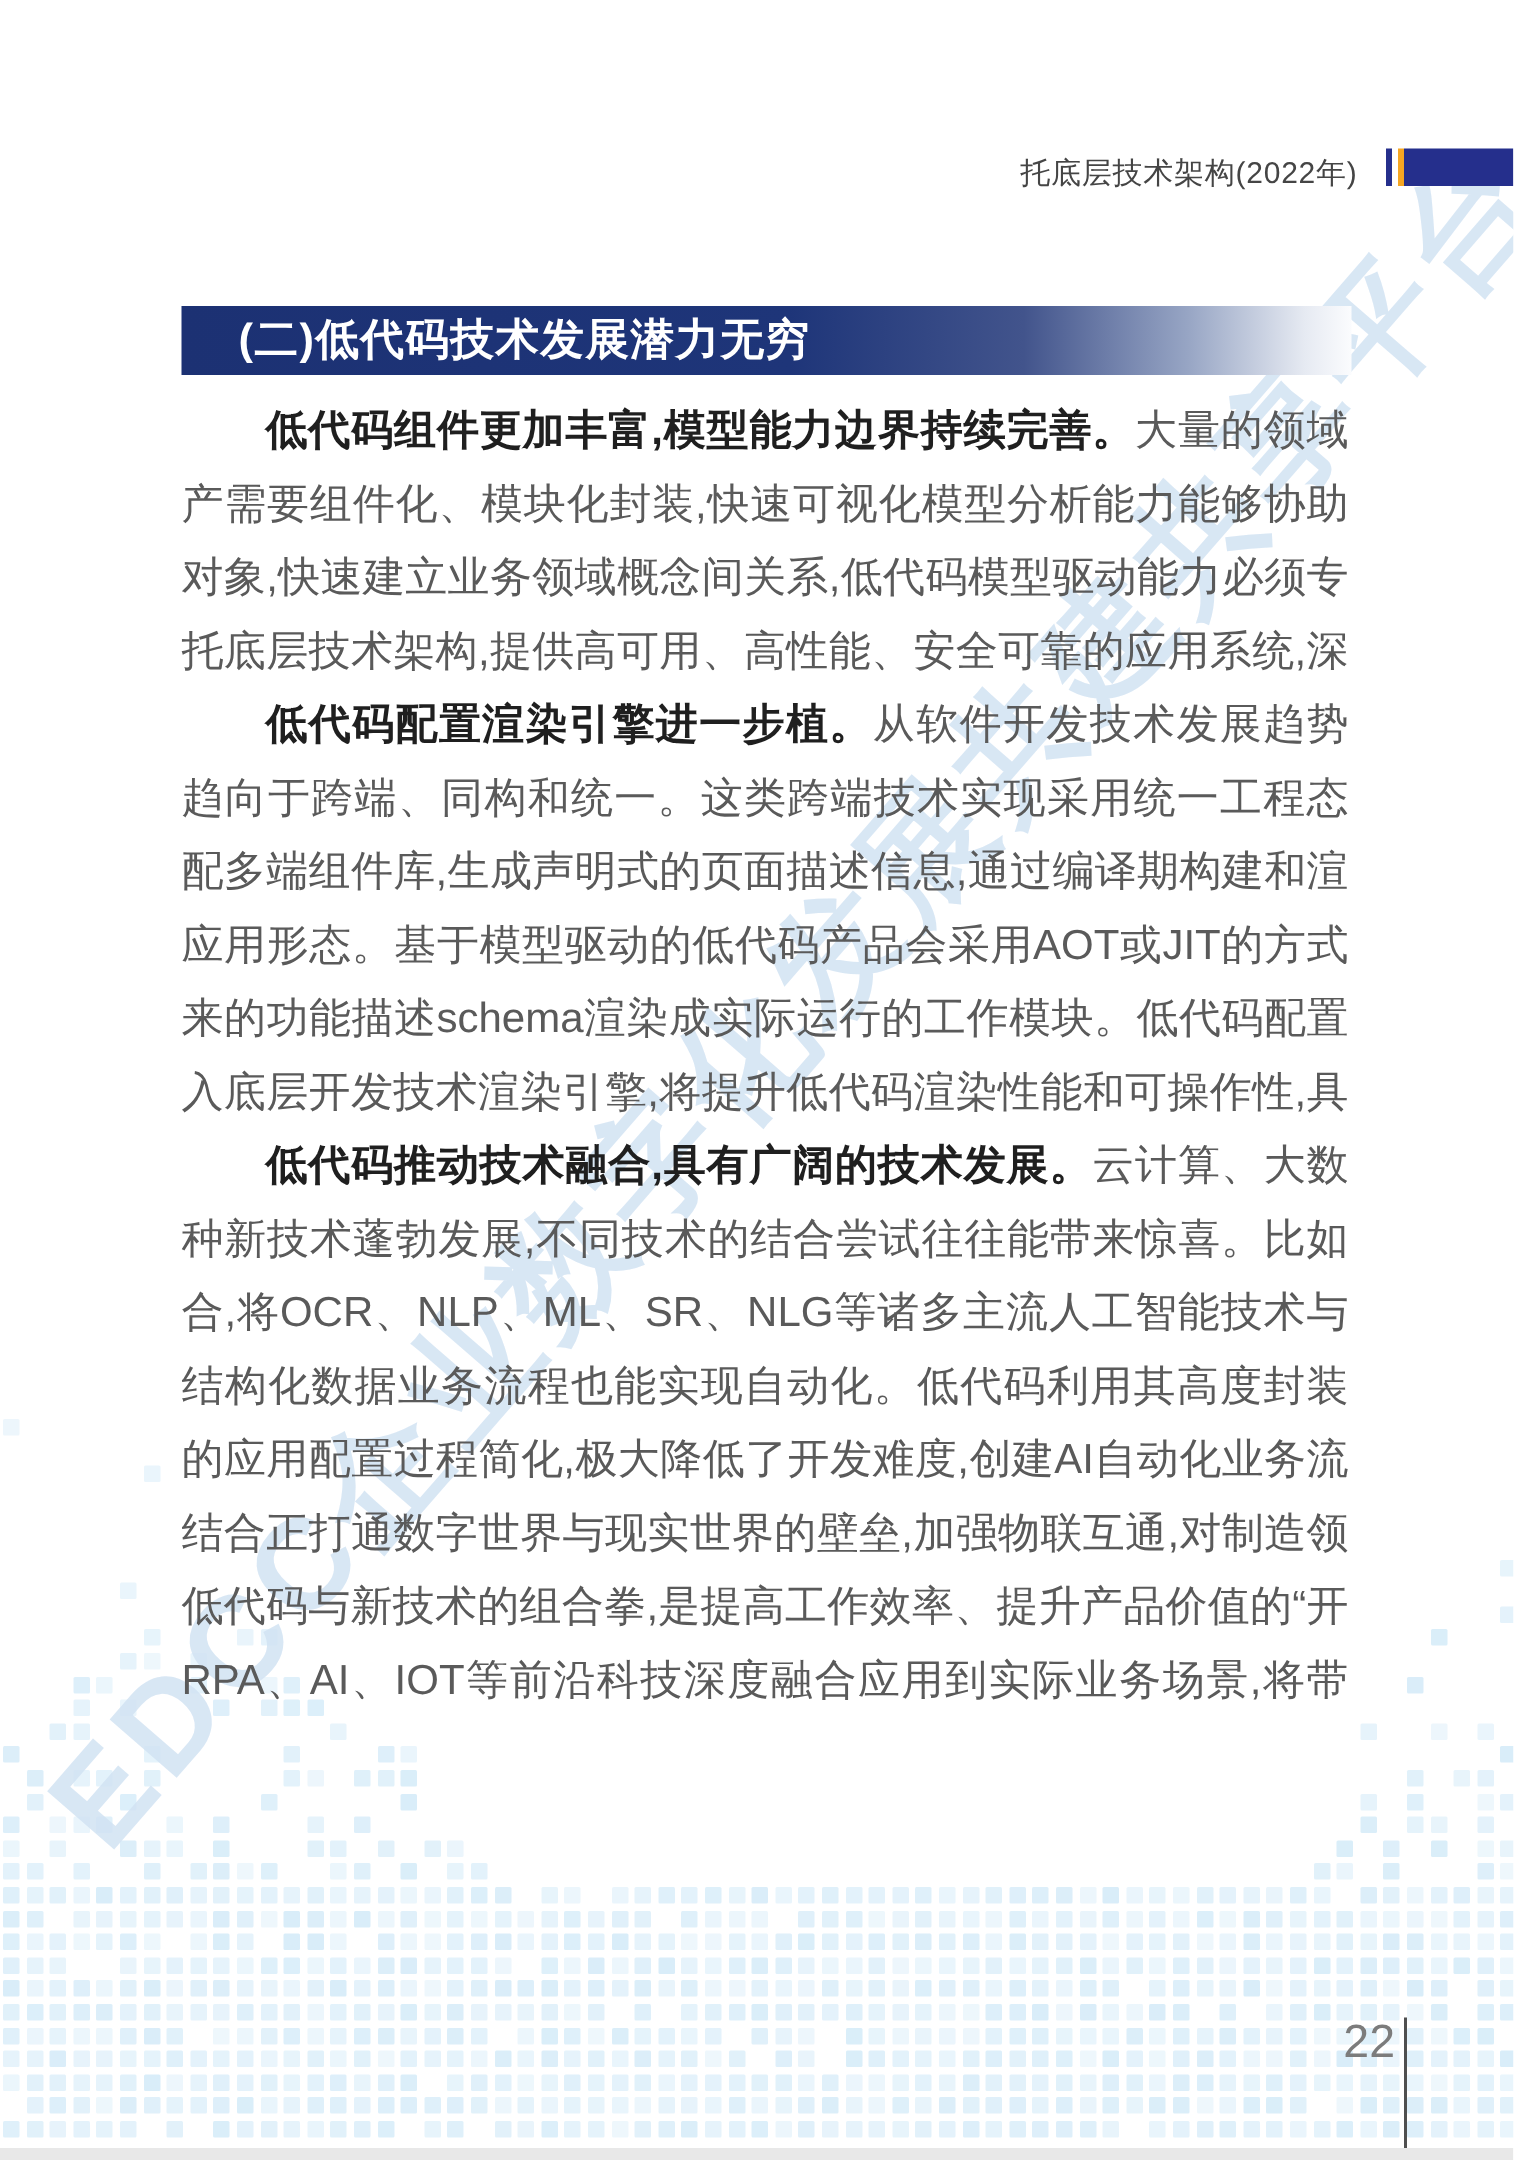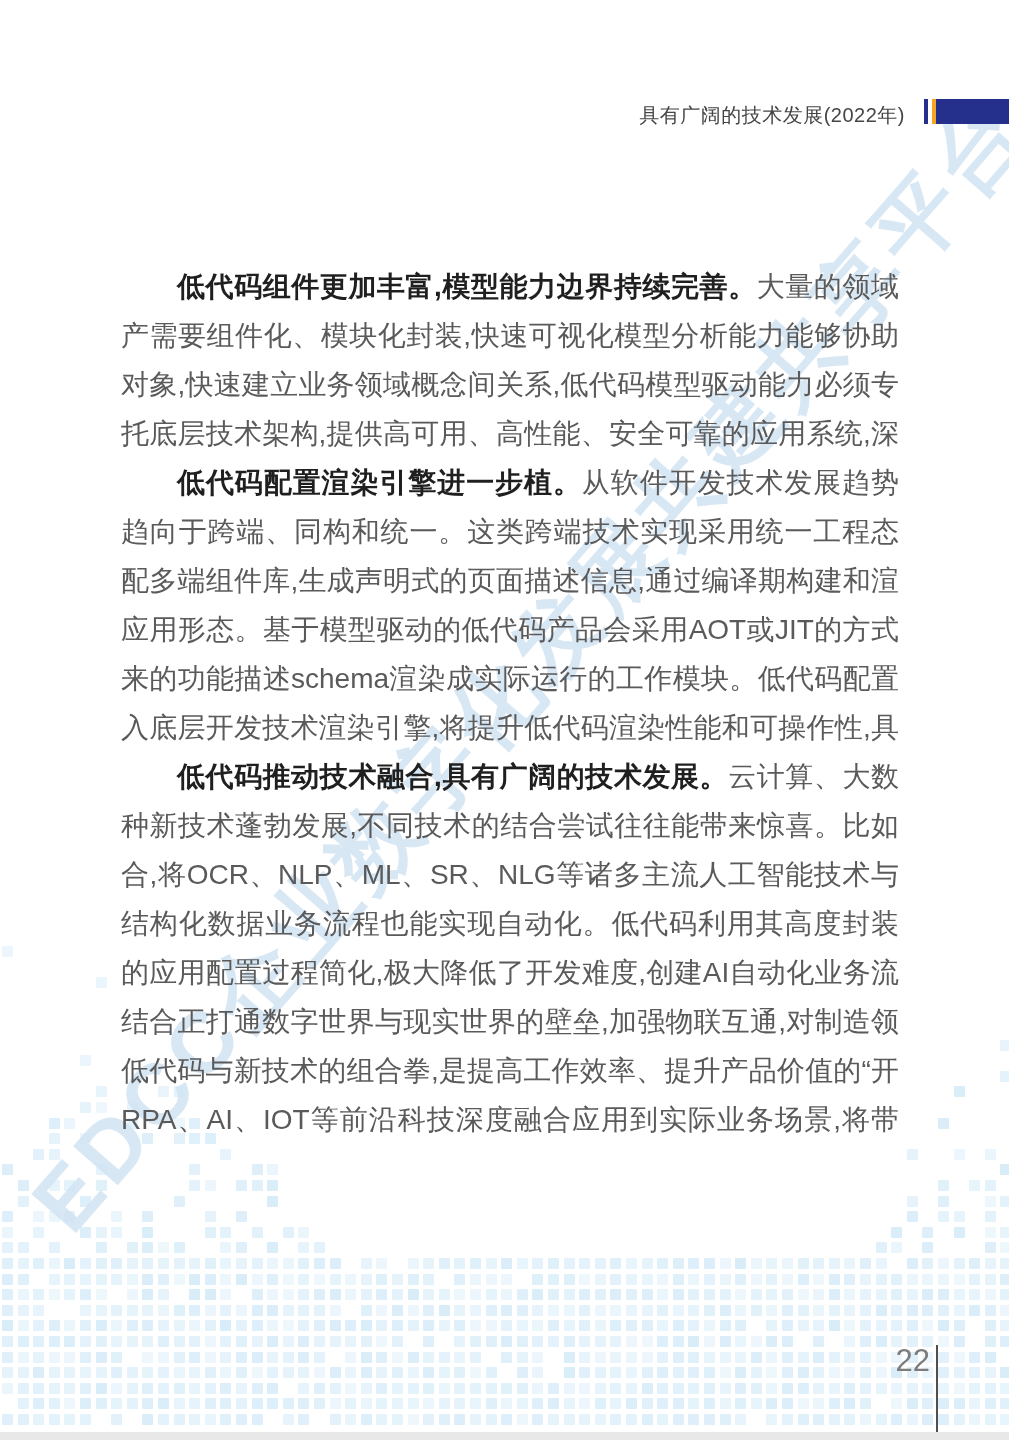--- a/index.html
+++ b/index.html
@@ -840,29 +840,32 @@
       <div class="sq" style="left: 922.4px; top: 1414px; width: 11px; height: 11px; background: rgb(217, 237, 249); opacity: 0.95;"></div>
       <div class="sq" style="left: 938px; top: 1414px; width: 11px; height: 11px; background: rgb(217, 237, 249); opacity: 0.9;"></div>
       <div class="sq" style="left: 953.6px; top: 1414px; width: 11px; height: 11px; background: rgb(217, 237, 249); opacity: 0.7;"></div>
       <div class="sq" style="left: 969.2px; top: 1414px; width: 11px; height: 11px; background: rgb(217, 237, 249); opacity: 0.56;"></div>
       <div class="sq" style="left: 984.8px; top: 1414px; width: 11px; height: 11px; background: rgb(217, 237, 249); opacity: 0.68;"></div>
       <div class="sq" style="left: 1000.4px; top: 1414px; width: 11px; height: 11px; background: rgb(217, 237, 249); opacity: 0.58;"></div>
     </div>
 
   <div class="watermark">EDCC企业数字化发展共建共享平台</div>
 
-  <div class="header-title">具有广阔的技术发展(2022年)</div>
+  <div class="header-title">托底层技术架构(2022年)</div>
 
   <div class="header-bar">
     <div class="hb-thin-blue"></div>
     <div class="hb-gap"></div>
     <div class="hb-orange"></div>
     <div class="hb-navy"></div>
   </div>
 
+  <div class="banner">
+    <span>(二)低代码技术发展潜力无穷</span>
+  </div>
 
   <div class="content">
       <div class="line first"><b>低代码组件更加丰富,模型能力边界持续完善。</b>大量的领域场景、服务、数据等资</div>
       <div class="line">产需要组件化、模块化封装,快速可视化模型分析能力能够协助梳理业务领域概念和</div>
       <div class="line">对象,快速建立业务领域概念间关系,低代码模型驱动能力必须专注于业务本身,依</div>
       <div class="line">托底层技术架构,提供高可用、高性能、安全可靠的应用系统,深入研究模型能力为低</div>
       <div class="line first"><b>低代码配置渲染引擎进一步植。</b>从软件开发技术发展趋势来看,开发技术愈发</div>
       <div class="line">趋向于跨端、同构和统一。这类跨端技术实现采用统一工程态开发语言和框架,以适</div>
       <div class="line">配多端组件库,生成声明式的页面描述信息,通过编译期构建和渲染适合多端的同构</div>
       <div class="line">应用形态。基于模型驱动的低代码产品会采用AOT或JIT的方式对低代码平台配置出</div>

